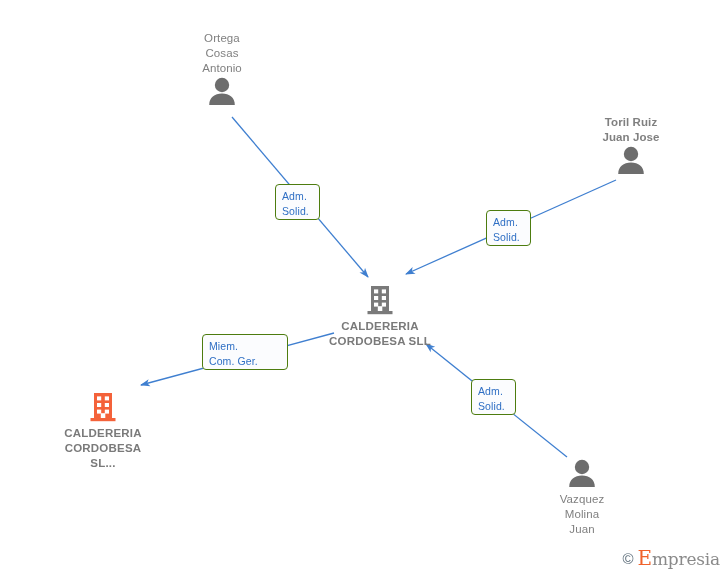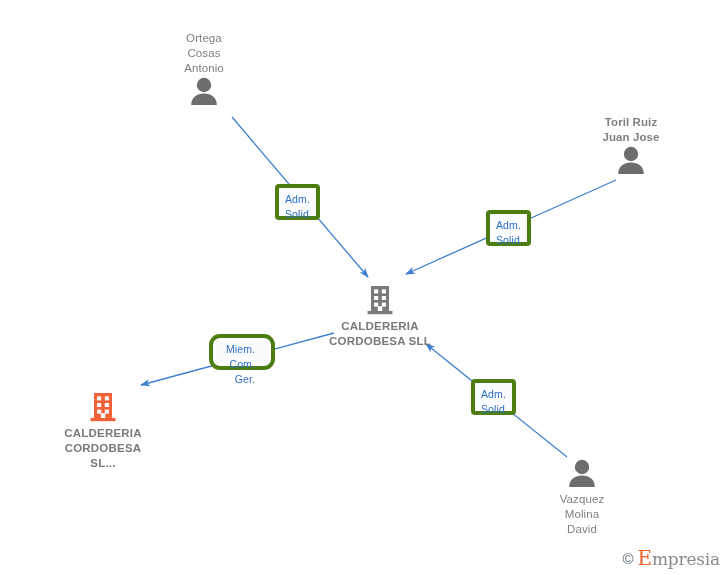--- a/index.html
+++ b/index.html
@@ -49,27 +49,27 @@
   }
   .node-icon {
     display: block;
   }
   .node.person .node-label {
     color: #808080;
   }
   .edge-label {
     position: absolute;
     box-sizing: border-box;
-    border: 4px solid #4d7c0f;
+    border: 1px solid #4d7c0f;
     border-radius: 4px;
     background: #fbfcfe;
     color: #2f6fc4;
     font-size: 10.5px;
     line-height: 15px;
-    text-align: right;
+    text-align: left;
     padding: 4px 16px 5px 6px;
     white-space: pre-line;
     letter-spacing: 0.1px;
   }
   #watermark {
     position: absolute;
     right: 8px;
     bottom: 7px;
     display: flex;
     align-items: center;
@@ -104,21 +104,21 @@
       </marker>
     </defs>
     <g id="edge-lines">
         <line x1="232" y1="117" x2="368" y2="277" stroke="#3f7fd0" stroke-width="1.3" marker-end="url(#arrowhead)"></line>
         <line x1="616" y1="180" x2="406" y2="274" stroke="#3f7fd0" stroke-width="1.3" marker-end="url(#arrowhead)"></line>
         <line x1="334" y1="333" x2="141" y2="385" stroke="#3f7fd0" stroke-width="1.3" marker-end="url(#arrowhead)"></line>
         <line x1="567" y1="457" x2="426" y2="344" stroke="#3f7fd0" stroke-width="1.3" marker-end="url(#arrowhead)"></line>
       </g>
   </svg>
 
-  <div class="node person" style="left:204px; top:31px;">
+  <div class="node person" style="left:222px; top:31px;">
     <div class="node-label">Ortega
 Cosas
 Antonio</div>
     <span class="node-icon">
       <svg width="34" height="30" viewBox="0 0 34 30" xmlns="http://www.w3.org/2000/svg">
         <circle cx="17" cy="9" r="7.2" fill="#6d6d6d"></circle>
         <path d="M4.2,29 C4.2,21.5 9.6,17.6 17,17.6 C24.4,17.6 29.8,21.5 29.8,29 Z" fill="#6d6d6d"></path>
       </svg>
     </span>
   </div>
@@ -173,30 +173,30 @@
 
   <div class="node person" style="left:582px; top:458px;">
     <span class="node-icon">
       <svg width="34" height="30" viewBox="0 0 34 30" xmlns="http://www.w3.org/2000/svg">
         <circle cx="17" cy="9" r="7.2" fill="#6d6d6d"></circle>
         <path d="M4.2,29 C4.2,21.5 9.6,17.6 17,17.6 C24.4,17.6 29.8,21.5 29.8,29 Z" fill="#6d6d6d"></path>
       </svg>
     </span>
     <div class="node-label">Vazquez
 Molina
-David</div>
+Juan</div>
   </div>
 
   <div class="edge-label" style="left:275px; top:184px; width:45px; height:36px;">Adm.
 Solid.</div>
 
   <div class="edge-label" style="left:486px; top:210px; width:45px; height:36px;">Adm.
 Solid.</div>
 
-  <div class="edge-label" style="left:209px; top:334px; width:66px; height:36px;border-radius:11px;">Miem.
+  <div class="edge-label" style="left:202px; top:334px; width:86px; height:36px;">Miem.
 Com. Ger.</div>
 
   <div class="edge-label" style="left:471px; top:379px; width:45px; height:36px;">Adm.
 Solid.</div>
 
   <div id="watermark">
     <span class="copy">©</span>
     <span class="brand"><span class="cap">E</span><span>mpresia</span></span>
   </div>
 

